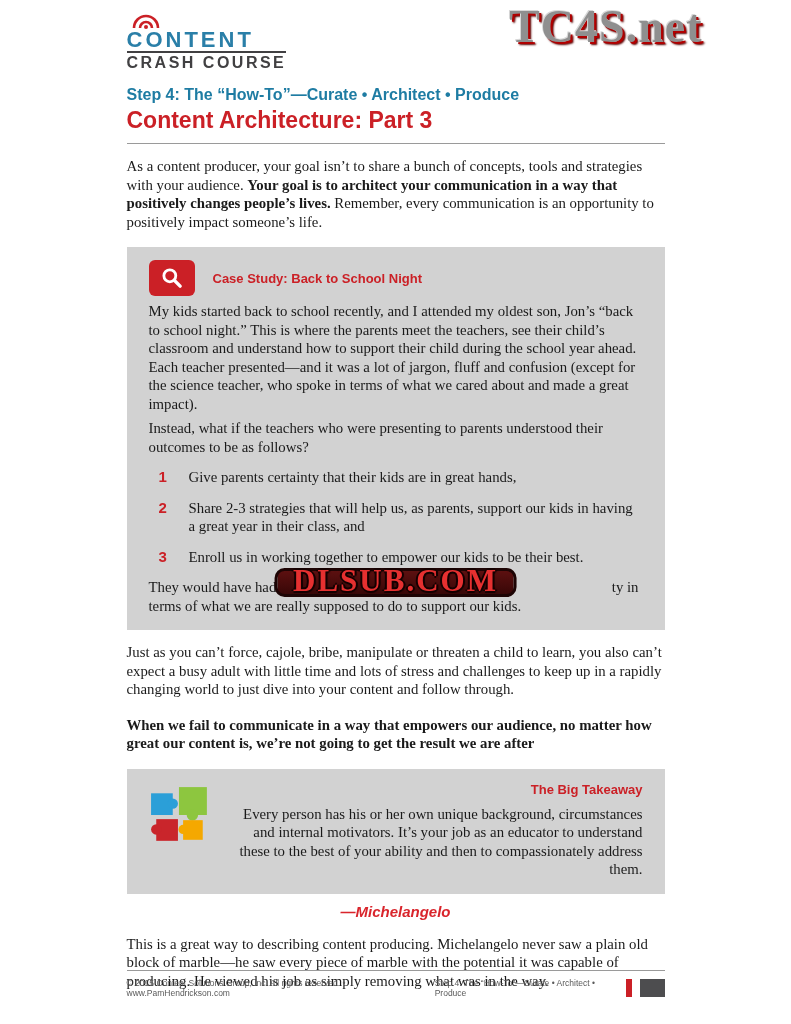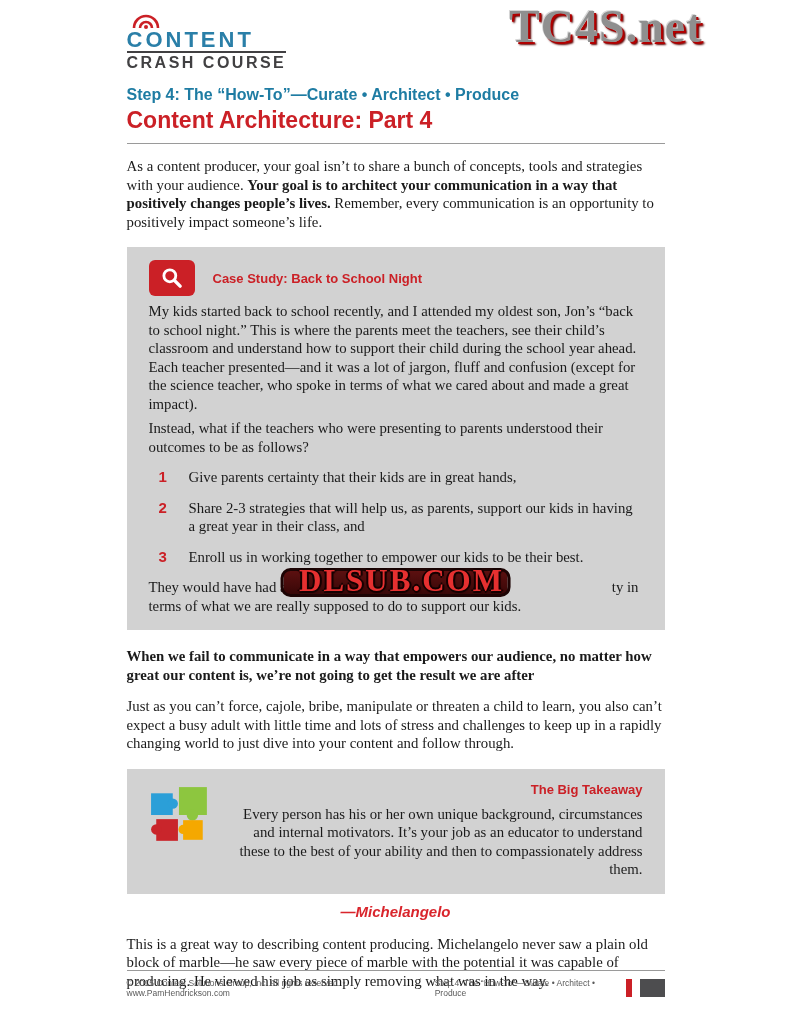--- a/index.html
+++ b/index.html
@@ -69,21 +69,21 @@
     font-size:15px; color:#cb2026; width:30px; flex:0 0 auto;
   }
   .num-item .num-text { font-size:14.8px; line-height:18.5px; }
 
   .para3-wrap { position:relative; margin-top:12px; font-size:14.8px; line-height:18.5px; }
   .wm-gap { display:inline-block; width:280px; height:1px; }
   .dlsub {
     position:absolute; top:-10px; left:50%; transform:translateX(-50%);
     background:linear-gradient(#5c1010, #380707);
     border:3px solid #1d0404; border-radius:10px;
-    padding:1px 4px 3px 16px; white-space:nowrap;
+    padding:1px 16px 3px 16px; white-space:nowrap;
     font-family:"Liberation Serif", serif; font-weight:bold; font-size:31px;
     letter-spacing:2px; color:#e63030;
     text-shadow:-2px 0 #140000, 2px 0 #140000, 0 -2px #140000, 0 2px #140000, 1px 1px 2px #000;
   }
 
   
   .takeaway-row { display:flex; align-items:flex-start;text-align:right; }
   .puzzle { flex:0 0 auto; margin:2px 18px 0 0; }
   .takeaway-body { flex:1; }
   .takeaway-body .para { margin-top:8px; }
@@ -132,21 +132,21 @@
             <path d="M11 14 A 6 6 0 0 1 23 14" fill="none" stroke="#cb2026" stroke-width="2.6"></path>
             <circle cx="17" cy="13" r="2" fill="#cb2026"></circle>
           </svg>
         </span>
         <div class="logo-line1">CONTENT</div>
         <div class="logo-line2">CRASH COURSE</div>
       </div>
     </div>
 
     <div class="step-heading">Step 4: The “How-To”—Curate • Architect • Produce</div>
-    <div class="page-title">Content Architecture: Part 4</div>
+    <div class="page-title">Content Architecture: Part 3</div>
     <hr class="rule">
 
     <div class="para"><span>As a content producer, your goal isn’t to share a bunch of concepts, tools and strategies with your audience. </span><b>Your goal is to architect your communication in a way that positively changes people’s lives.</b><span> Remember, every communication is an opportunity to positively impact someone’s life.</span></div>
 
     <div class="gray-box">
       <div class="box-header">
         <div class="case-icon">
           <svg width="26" height="26" viewBox="0 0 24 24">
             <circle cx="10" cy="10" r="5.5" fill="none" stroke="#ffffff" stroke-width="2.6"></circle>
             <line x1="14.2" y1="14.2" x2="19.5" y2="19.5" stroke="#ffffff" stroke-width="3.2" stroke-linecap="round"></line>
@@ -169,22 +169,22 @@
         <span class="num">3</span>
         <span class="num-text">Enroll us in working together to empower our kids to be their best.</span>
       </div>
 
       <div class="para3-wrap">
         <span>They would have had a lot few</span><span class="wm-gap"></span><span>ty in terms of what we are really supposed to do to support our kids.</span>
         <span class="dlsub">DLSUB.COM</span>
       </div>
     </div>
 
+    <div class="para">Just as you can’t force, cajole, bribe, manipulate or threaten a child to learn, you also can’t expect a busy adult with little time and lots of stress and challenges to keep up in a rapidly changing world to just dive into your content and follow through.</div>
     <div class="para bold" style="margin-top:17px;">When we fail to communicate in a way that empowers our audience, no matter how great our content is, we’re not going to get the result we are after</div>
-    <div class="para">Just as you can’t force, cajole, bribe, manipulate or threaten a child to learn, you also can’t expect a busy adult with little time and lots of stress and challenges to keep up in a rapidly changing world to just dive into your content and follow through.</div>
 
     <div class="gray-box">
       <div class="takeaway-row">
         <div class="puzzle">
           <svg width="62" height="62" viewBox="0 0 60 60">
             <rect x="2" y="9" width="21" height="21" fill="#2b9fd8"></rect>
             <circle cx="23" cy="19" r="5" fill="#2b9fd8"></circle>
             <rect x="29" y="3" width="27" height="27" fill="#8dc63f"></rect>
             <circle cx="42" cy="30" r="5.5" fill="#8dc63f"></circle>
             <rect x="7" y="34" width="21" height="21" fill="#c9252b"></rect>

